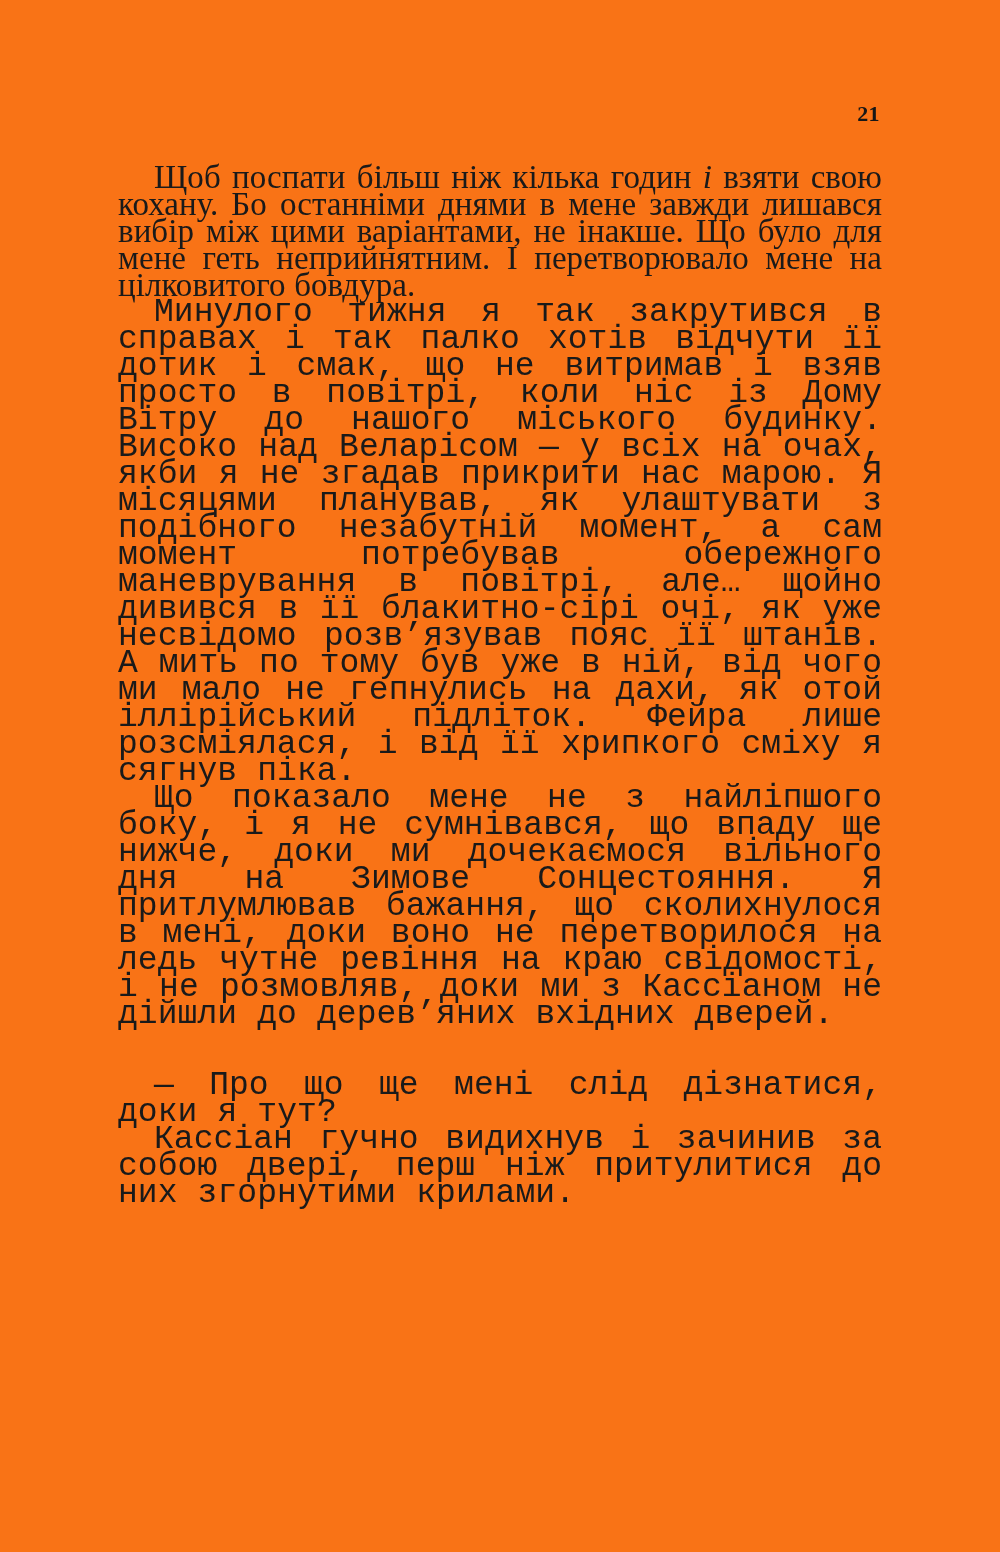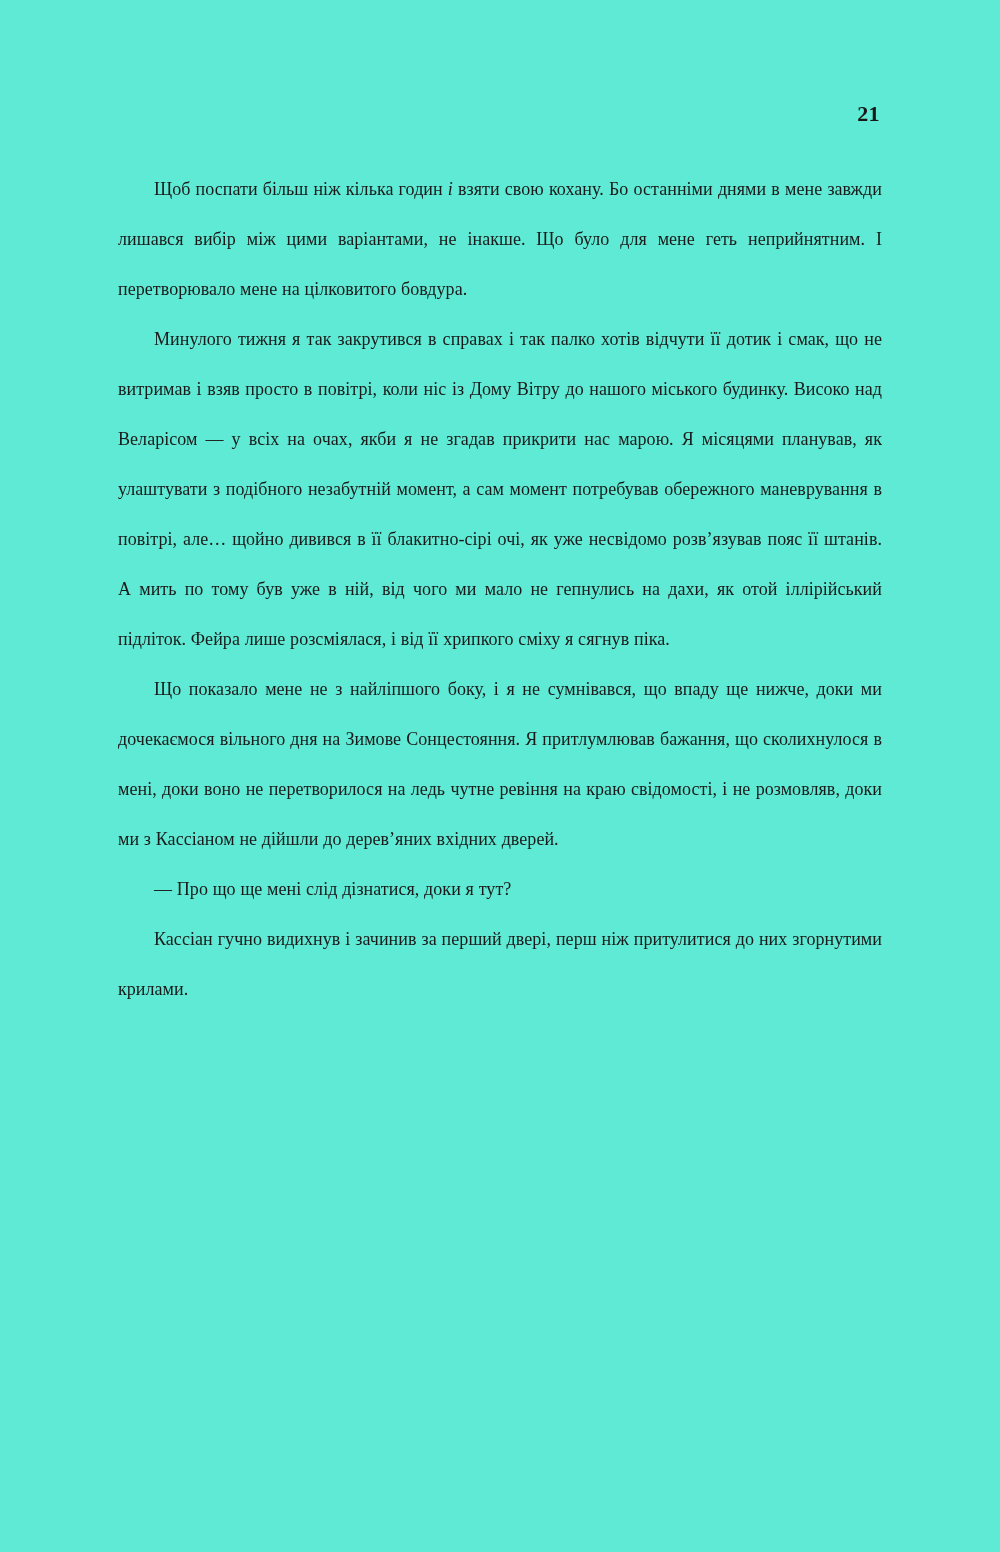--- a/index.html
+++ b/index.html
@@ -15,21 +15,21 @@
     font-family: "Liberation Serif", "DejaVu Serif", serif;
     color: #1a1a1a;
     -webkit-font-smoothing: antialiased;
   }
 
   .page {
     position: absolute;
     top: 0; left: 0;
     width: 1000px;
     height: 1552px;
-    background: #5eead4;
+    background: #f97316;
   }
 
   
   .folio {
     position: absolute;
     top: 103px;
     left: 118px;
     width: 762px;
     text-align: right;
     font-size: 22px;
@@ -45,35 +45,35 @@
     top: 164px;
     left: 118px;
     width: 764px;
   }
 
   .para {
     margin: 0;
     text-indent: 36px;
     text-align: justify;
     text-justify: inter-word;
-    font-size: 18px;
-    line-height: 50px;
+    font-size: 33px;
+    line-height: 27px;
     letter-spacing: 0.05px;
     word-spacing: 0.2px;
     hyphens: manual;
     -webkit-hyphens: manual;
   }
 
   
-  .para + .para { margin-top: 0; }
+  .para + .para { margin-top: 0; font-family: Liberation Mono, monospace; }
 
   .para .ital { font-style: italic; }
 
   
-  .para.dialogue { text-indent: 36px; }
+  .para.dialogue { text-indent: 36px; margin-top: 44px; }
 </style>
 </head>
 <body>
 
 <div class="page">
 
   <div class="folio">21</div>
 
   <div class="textblock">
 
@@ -81,18 +81,18 @@
       <span>Щоб поспати більш ніж кілька годин </span><span class="ital">і</span><span> взяти свою кохану. Бо останніми днями в мене завжди лишався вибір між цими варіантами, не інакше. Що було для мене геть неприйнятним. І перетворювало мене на цілковитого бовдура.</span>
     </p>
 
     <p class="para">Минулого тижня я так закрутився в справах і так палко хотів відчути її дотик і смак, що не витримав і взяв просто в повітрі, коли ніс із Дому Вітру до нашого міського будинку. Високо над Веларісом — у всіх на очах, якби я не згадав прикрити нас марою. Я місяцями планував, як улаштувати з подібного незабутній момент, а сам момент потребував обережного маневрування в повітрі, але… щойно дивився в її блакитно-сірі очі, як уже несвідомо розв’язував пояс її штанів. А мить по тому був уже в ній, від чого ми мало не гепнулись на дахи, як отой іллірійський підліток. Фейра лише розсміялася, і від її хрипкого сміху я сягнув піка.</p>
 
     <p class="para">Що показало мене не з найліпшого боку, і я не сумнівався, що впаду ще нижче, доки ми дочекаємося вільного дня на Зимове Сонцестояння. Я притлумлював бажання, що сколихнулося в мені, доки воно не перетворилося на ледь чутне ревіння на краю свідомості, і не розмовляв, доки ми з Кассіаном не дійшли до дерев’яних вхідних дверей.</p>
 
     <p class="para dialogue">— Про що ще мені слід дізнатися, доки я тут?</p>
 
 
-    <p class="para">Кассіан гучно видихнув і зачинив за перший двері, перш ніж притулитися до них згорнутими крилами.</p>
+    <p class="para">Кассіан гучно видихнув і зачинив за собою двері, перш ніж притулитися до них згорнутими крилами.</p>
 
 
 
   </div>
 </div>
 
 </body></html>

